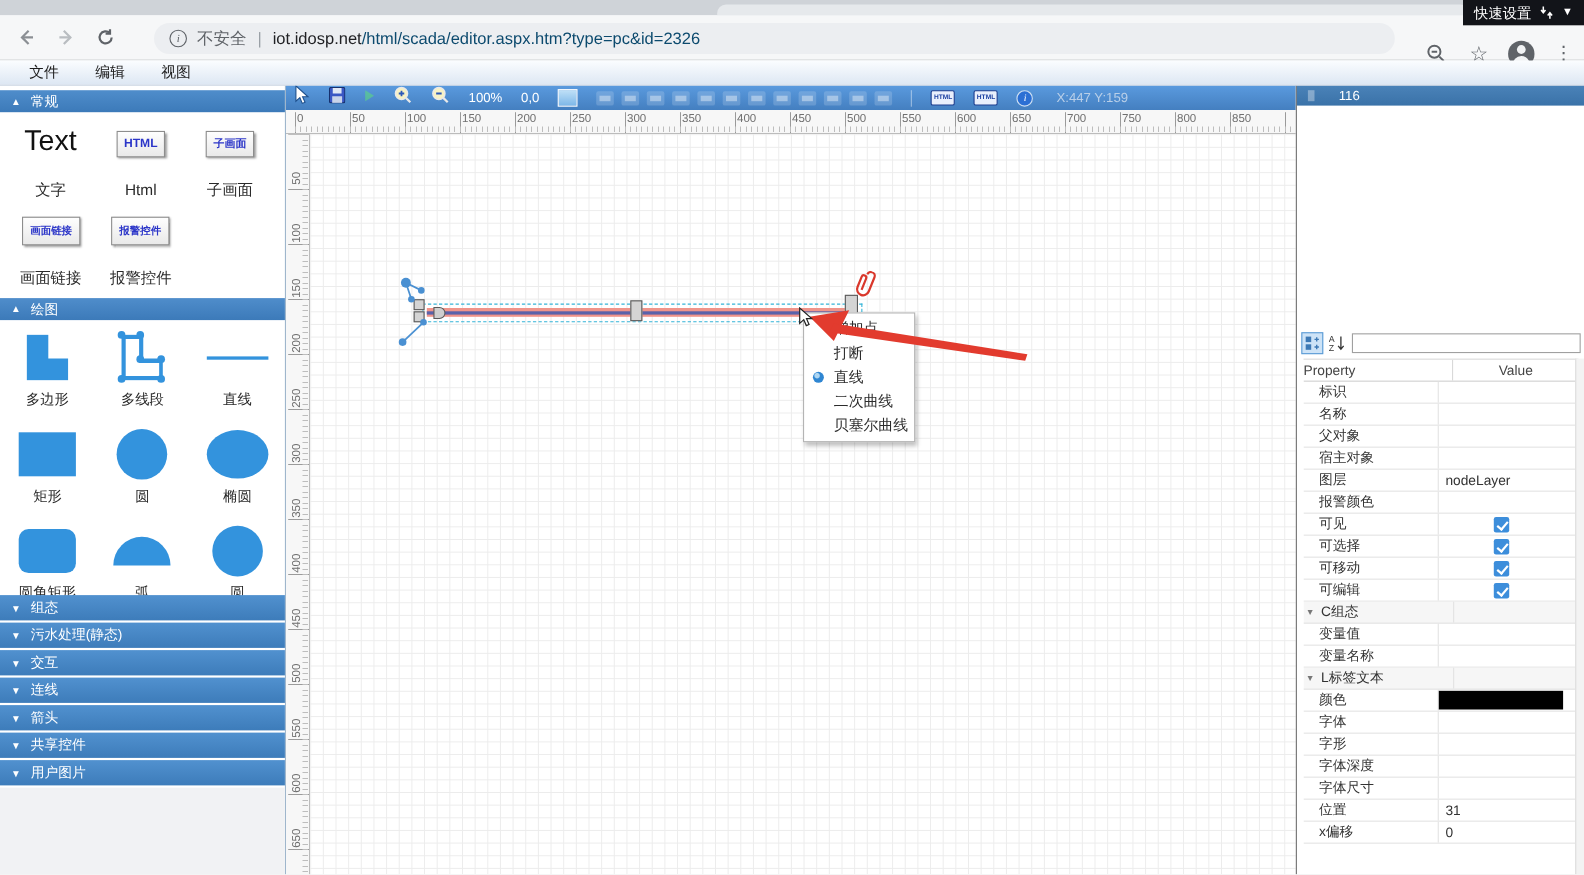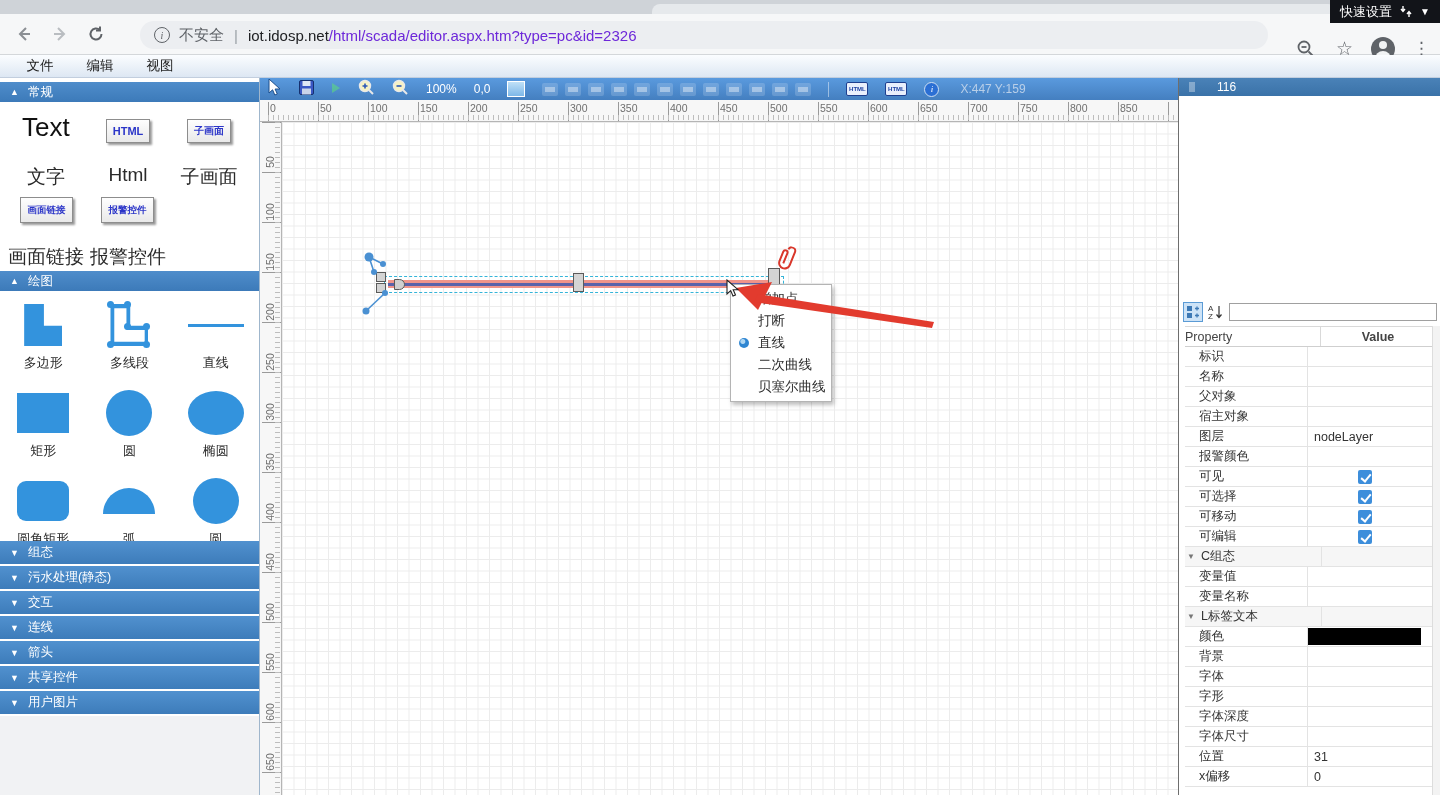--- a/index.html
+++ b/index.html
@@ -10,21 +10,21 @@
   
   .tabstrip { position:absolute; left:0; top:0; width:1440px; height:14px; background:#cfd3d8; }
   .tabstrip .tab-hl { position:absolute; left:652px; top:4px; width:684px; height:10px; background:#e6e9ec; border-radius:8px 8px 0 0; }
   .addr-row { position:absolute; left:0; top:14px; width:1440px; height:41px; background:#f6f7f8; border-bottom:1px solid #d4d7da; display:flex; align-items:center; }
   .nav-ico { width:24px; height:24px; display:flex; align-items:center; justify-content:center; color:#5f6368; font-size:18px; margin-left:12px; }
   .nav-ico svg { display:block; }
   .omnibox { position:absolute; left:140px; top:7px; width:1128px; height:28px; background:#eceef1; border-radius:14px; display:flex; align-items:center; padding-left:14px; font-size:15px; color:#5f6368; }
   .omnibox .info-i { width:16px; height:16px; border:1.5px solid #5f6368; border-radius:50%; font-size:10px; display:inline-flex; align-items:center; justify-content:center; margin-right:9px; font-style:italic; font-family:"Liberation Serif",serif; }
   .omnibox .sep { margin:0 10px; color:#9aa0a6; }
   .omnibox .domain { color:#202124; }
-  .omnibox .path { color:#6d28d9; }
+  .omnibox .path { color:#0c4a6e; }
   .chrome-right { position:absolute; right:10px; top:14px; height:41px; display:flex; align-items:center; gap:18px; }
   .avatar { width:24px; height:24px; border-radius:50%; background:#5f6368; position:relative; overflow:hidden; }
   .avatar::before { content:""; position:absolute; left:8px; top:4px; width:8px; height:8px; border-radius:50%; background:#f1f3f4; }
   .avatar::after { content:""; position:absolute; left:4px; top:14px; width:16px; height:10px; border-radius:8px 8px 0 0; background:#f1f3f4; }
   .kebab { color:#5f6368; font-size:17px; letter-spacing:0; }
   .star { color:#5f6368; font-size:19px; }
 
   
   .menubar { position:absolute; left:0; top:55px; width:1440px; height:23px; background:linear-gradient(#fbfdff,#dde7f3); border-bottom:1px solid #c2cede; display:flex; align-items:center; }
   .menubar .mitem { font-size:13.5px; color:#1c1c1c; margin-left:20px; width:40px; text-align:center; cursor:default; }
@@ -33,21 +33,21 @@
   .qs-caret { font-size:10px; color:#fff; }
 
   
   .main { position:absolute; left:0; top:78px; width:1440px; height:717px; }
 
   
   .palette { position:absolute; left:0; top:0; width:260px; height:717px; background:#fff; border-right:1px solid #9fb6cc; }
   .pal-filler { position:absolute; left:0; top:638px; width:259px; height:79px; background:#f1f2f4; }
   .sec-header { position:absolute; left:0; width:259px; height:20px; background:linear-gradient(#4f8dcb,#3c7ab9); color:#fff; font-size:12.5px; display:flex; align-items:center; gap:9px; padding-left:10px; }
   .sec-header .tri { font-size:9px; }
-  .gen-label { position:absolute; font-size:19px; color:#2a2a2a; text-align:center; width:84px; }
+  .gen-label { position:absolute; font-size:14px; color:#2a2a2a; text-align:center; width:84px; }
   .text-sample { position:absolute; font-size:26px; color:#111; }
   .pal-btn { position:absolute; background:linear-gradient(#fefefe,#e9e9e9); border:1px solid #8d8d8d; box-shadow:1.5px 1.5px 2px rgba(0,0,0,.4); color:#2b35c8; font-weight:bold; display:flex; align-items:center; justify-content:center; }
   .shape-grid { position:absolute; left:0; top:222px; width:259px; display:grid; grid-template-columns:repeat(3,1fr); row-gap:0; }
   .shape-cell { display:flex; flex-direction:column; align-items:center; height:88px; justify-content:flex-start; }
   .shape-ico-box { height:50px; display:flex; align-items:center; justify-content:center; }
   .shape-label { font-size:13px; color:#2a2a2a; margin-top:4px; }
   .polygon-icon { width:38px; height:42px; background:#3393dd; clip-path:polygon(0 0,52% 0,52% 52%,100% 52%,100% 100%,0 100%); }
   .polyline-icon { width:38px; height:42px; position:relative; background:#3393dd; clip-path:none; }
   .polyline-icon { background:transparent; }
   .polyline-icon::before { content:""; position:absolute; inset:0; background:#3393dd; clip-path:polygon(0 0,52% 0,52% 52%,100% 52%,100% 100%,0 100%,0 0,10% 10%,10% 90%,90% 90%,90% 62%,42% 62%,42% 10%,10% 10%); }
@@ -109,21 +109,21 @@
   .props-header { position:absolute; left:0; top:0; width:261px; height:18px; background:linear-gradient(#4a82b8,#3a72a8); color:#fff; font-size:12px; display:flex; align-items:center; }
   .props-header .hl { width:6px; height:10px; background:rgba(255,255,255,.35); margin-left:10px; }
   .props-header .ttl { margin-left:22px; }
   .props-toolbar { position:absolute; left:4px; top:222px; width:254px; height:24px; display:flex; align-items:center; gap:2px; }
   .pt-ico { width:20px; height:20px; display:flex; align-items:center; justify-content:center; }
   .pt-ico.sel { background:#cde3f7; border:1px solid #5b9bd5; }
   .pt-input { flex:1; height:18px; border:1px solid #a0a0a0; background:#fff; margin-left:2px; }
   .pgrid { position:absolute; left:6px; top:248px; width:250px; height:469px; overflow:hidden; font-size:12.5px; color:#333; border-top:1px solid #d9d9d9; }
   .pgrid-header { height:20px; display:flex; border-bottom:1px solid #cfcfcf; color:#444; }
   .pgrid-header .c1 { width:136px; text-align:left; line-height:20px; border-right:1px solid #d9d9d9; }
-  .pgrid-header .c2 { width:114px; text-align:center; line-height:20px;font-weight:bold; }
+  .pgrid-header .c2 { width:114px; text-align:center; line-height:20px; }
   .prow { height:20px; display:flex; border-bottom:1px solid #e3e3e3; align-items:center; }
   .prow .tri { display:none; width:12px; font-size:8px; color:#777; margin-left:2px; }
   .prow .plabel { width:122px; padding-left:14px; white-space:nowrap; overflow:hidden; }
   .prow .pvalue { width:114px; height:100%; border-left:1px solid #e3e3e3; position:relative; display:flex; align-items:center; }
   .prow .ptext { padding-left:6px; }
   .prow .pcheck { display:none; }
   .prow.check .pcheck { display:block; position:absolute; left:50px; top:3px; width:14px; height:14px; background:#3d8edb; border-radius:2px; }
   .prow.check .pcheck::after { content:""; position:absolute; left:4.5px; top:1.5px; width:4px; height:8px; border:solid #fff; border-width:0 2px 2px 0; transform:rotate(40deg); }
   .prow .pswatch { display:none; }
   .prow.color .pswatch { display:block; position:absolute; inset:1px 0 1px 0; }
@@ -621,28 +621,20 @@
             <div class="prow color">
 
               <span class="plabel">颜色</span>
               <span class="pvalue">
                 <span class="ptext">#000000</span>
 
                 <span class="pswatch" style="background: rgb(0, 0, 0);"></span>
               </span>
             </div>
 
-            <div class="prow text">
-
-              <span class="plabel">背景</span>
-              <span class="pvalue">
-                <span class="ptext"></span>
-
-              </span>
-            </div>
 
             <div class="prow text">
 
               <span class="plabel">字体</span>
               <span class="pvalue">
                 <span class="ptext"></span>
 
               </span>
             </div>
 

